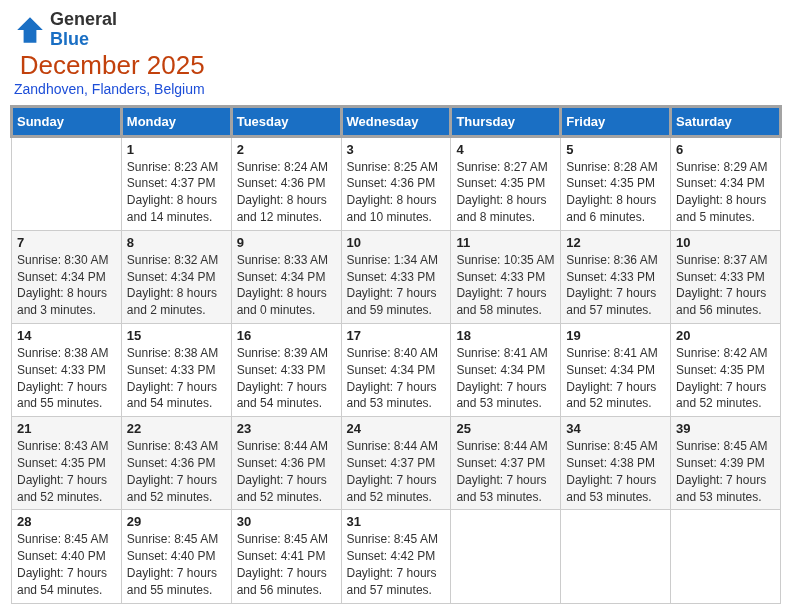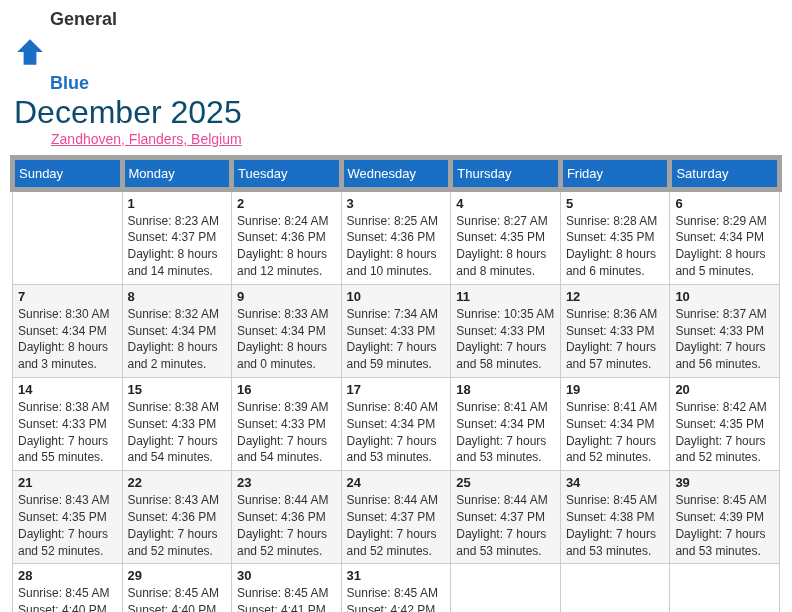--- a/index.html
+++ b/index.html
@@ -30,52 +30,50 @@
     }
     .logo-general {
       font-size: 18px;
       font-weight: bold;
       color: #333;
     }
     .logo-blue {
       font-size: 18px;
       font-weight: bold;
       color: #1a6fc4;
-      margin-top: 44px;
     }
     .logo-icon {
       width: 32px;
       height: 32px;
     }
     .title-block {
       text-align: right;
     }
     .month-title {
-      font-size: 32px;
+      font-size: 26px;
       font-weight: normal;
-      color: #0c4a6e;
+      color: #c2410c;
     }
     .location {
       font-size: 14px;
-      color: #ec4899;
-      text-decoration: underline;
+      color: #1d4ed8;
     }
     .calendar {
       width: 100%;
       border-collapse: collapse;
       border: 1px solid #ccc;
     }
     .calendar th {
       background-color: #1a6fc4;
       color: #fff;
       font-size: 13px;
-      font-weight: normal;
+      font-weight: bold;
       padding: 6px 4px;
       text-align: left;
-      border: 5px solid #a3a3a3;
+      border: 3px solid #a3a3a3;
     }
     .calendar td {
       vertical-align: top;
       border: 1px solid #ccc;
       padding: 4px 5px;
       width: 110px;
       min-height: 80px;
       background: #fff;
     }
     .calendar tr:nth-child(even) td {
@@ -191,21 +189,21 @@
         </td>
         <td>
           <span class="day-number">9</span>
           <div class="day-info">Sunrise: 8:33 AM
 Sunset: 4:34 PM
 Daylight: 8 hours
 and 0 minutes.</div>
         </td>
         <td>
           <span class="day-number">10</span>
-          <div class="day-info">Sunrise: 7:34 AM
+          <div class="day-info">Sunrise: 1:34 AM
 Sunset: 4:33 PM
 Daylight: 7 hours
 and 59 minutes.</div>
         </td>
         <td>
           <span class="day-number">11</span>
           <div class="day-info">Sunrise: 10:35 AM
 Sunset: 4:33 PM
 Daylight: 7 hours
 and 58 minutes.</div>

